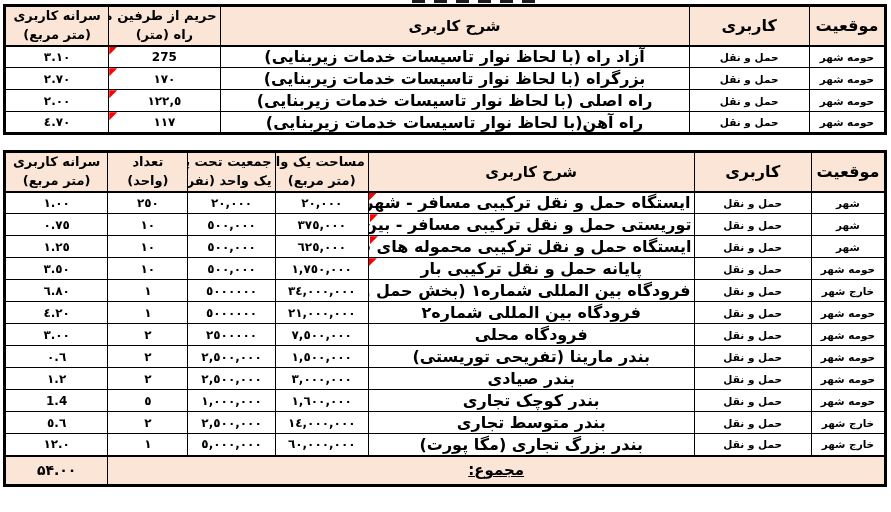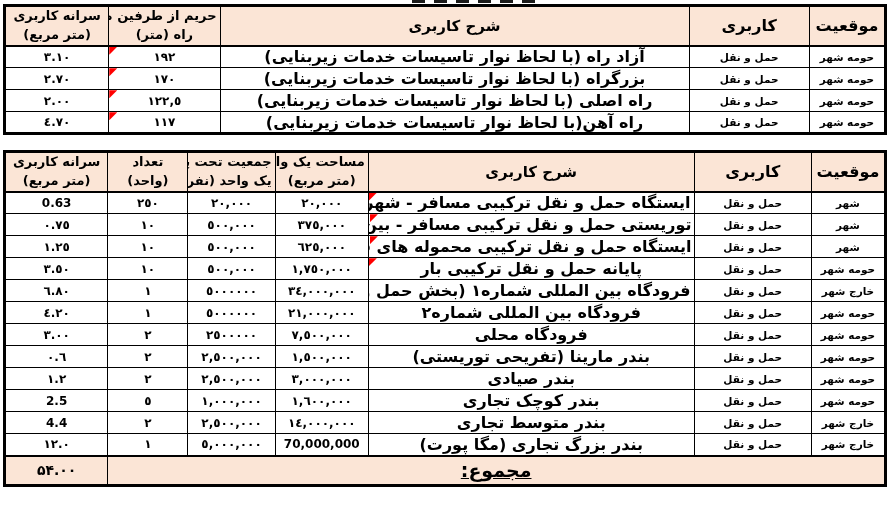--- a/index.html
+++ b/index.html
@@ -46,21 +46,21 @@
   th.mid { font-size:16px; }
   th.two { font-size:13px; line-height:1.45; }
   td { font-size:10.5px; height:22px; }
   td.desc { font-size:16px; }
   td.num  { font-size:12px; }
   tfoot td {
     background:#FBE5D6;
     border-top:2.5px solid #000;
     height:30px;
   }
-  td.total-label { font-size:19px;text-decoration:underline; }
+  td.total-label { font-size:15px;text-decoration:underline; }
   td.total-value { font-size:14px; }
   .marker {
     position:absolute; top:0; left:0;
     width:8px; height:8px;
     background:#FF0000;
     clip-path:polygon(0 0, 100% 0, 0 100%);
   }
 </style>
 </head>
 <body>
@@ -88,21 +88,21 @@
         <div>سرانه کاربری</div>
         <div>(متر مربع)</div>
       </th>
     </tr>
   </thead>
   <tbody>
     <tr>
       <td>حومه شهر</td>
       <td>حمل و نقل</td>
       <td class="desc">آزاد راه (با لحاظ نوار تاسیسات خدمات زیربنایی)</td>
-      <td class="num"><span class="marker"></span><span>١٩٢</span></td>
+      <td class="num"><span class="marker"></span><span>275</span></td>
       <td class="num">٣.١٠</td>
     </tr>
     <tr>
       <td>حومه شهر</td>
       <td>حمل و نقل</td>
       <td class="desc">بزرگراه (با لحاظ نوار تاسیسات خدمات زیربنایی)</td>
       <td class="num"><span class="marker"></span><span>١٧٠</span></td>
       <td class="num">٢.٧٠</td>
     </tr>
     <tr>
@@ -156,21 +156,21 @@
     </tr>
   </thead>
   <tbody>
     <tr>
       <td>شهر</td>
       <td>حمل و نقل</td>
       <td class="desc"><span class="marker"></span><span>ایستگاه حمل و نقل ترکیبی مسافر - شهری</span></td>
       <td class="num">٢٠,٠٠٠</td>
       <td class="num">٢٠,٠٠٠</td>
       <td class="num">٢٥٠</td>
-      <td class="num">0.63</td>
+      <td class="num">١.٠٠</td>
     </tr>
     <tr>
       <td>شهر</td>
       <td>حمل و نقل</td>
       <td class="desc"><span class="marker"></span><span>توریستی حمل و نقل ترکیبی مسافر - بین شهری</span></td>
       <td class="num">٣٧٥,٠٠٠</td>
       <td class="num">٥٠٠,٠٠٠</td>
       <td class="num">١٠</td>
       <td class="num">٠.٧٥</td>
     </tr>
@@ -237,36 +237,36 @@
       <td class="num">٢</td>
       <td class="num">١.٢</td>
     </tr>
     <tr>
       <td>حومه شهر</td>
       <td>حمل و نقل</td>
       <td class="desc"><span>بندر کوچک تجاری</span></td>
       <td class="num">١,٦٠٠,٠٠٠</td>
       <td class="num">١,٠٠٠,٠٠٠</td>
       <td class="num">٥</td>
-      <td class="num">2.5</td>
+      <td class="num">1.4</td>
     </tr>
     <tr>
       <td>خارج شهر</td>
       <td>حمل و نقل</td>
       <td class="desc"><span>بندر متوسط تجاری</span></td>
       <td class="num">١٤,٠٠٠,٠٠٠</td>
       <td class="num">٢,٥٠٠,٠٠٠</td>
       <td class="num">٢</td>
-      <td class="num">4.4</td>
+      <td class="num">٥.٦</td>
     </tr>
     <tr>
       <td>خارج شهر</td>
       <td>حمل و نقل</td>
       <td class="desc"><span>بندر بزرگ تجاری (مگا پورت)</span></td>
-      <td class="num">70,000,000</td>
+      <td class="num">٦٠,٠٠٠,٠٠٠</td>
       <td class="num">٥,٠٠٠,٠٠٠</td>
       <td class="num">١</td>
       <td class="num">١٢.٠</td>
     </tr>
   </tbody>
   <tfoot>
     <tr>
       <td class="total-label" colspan="6">مجموع:</td>
       <td class="total-value">۵۴.۰۰</td>
     </tr>

